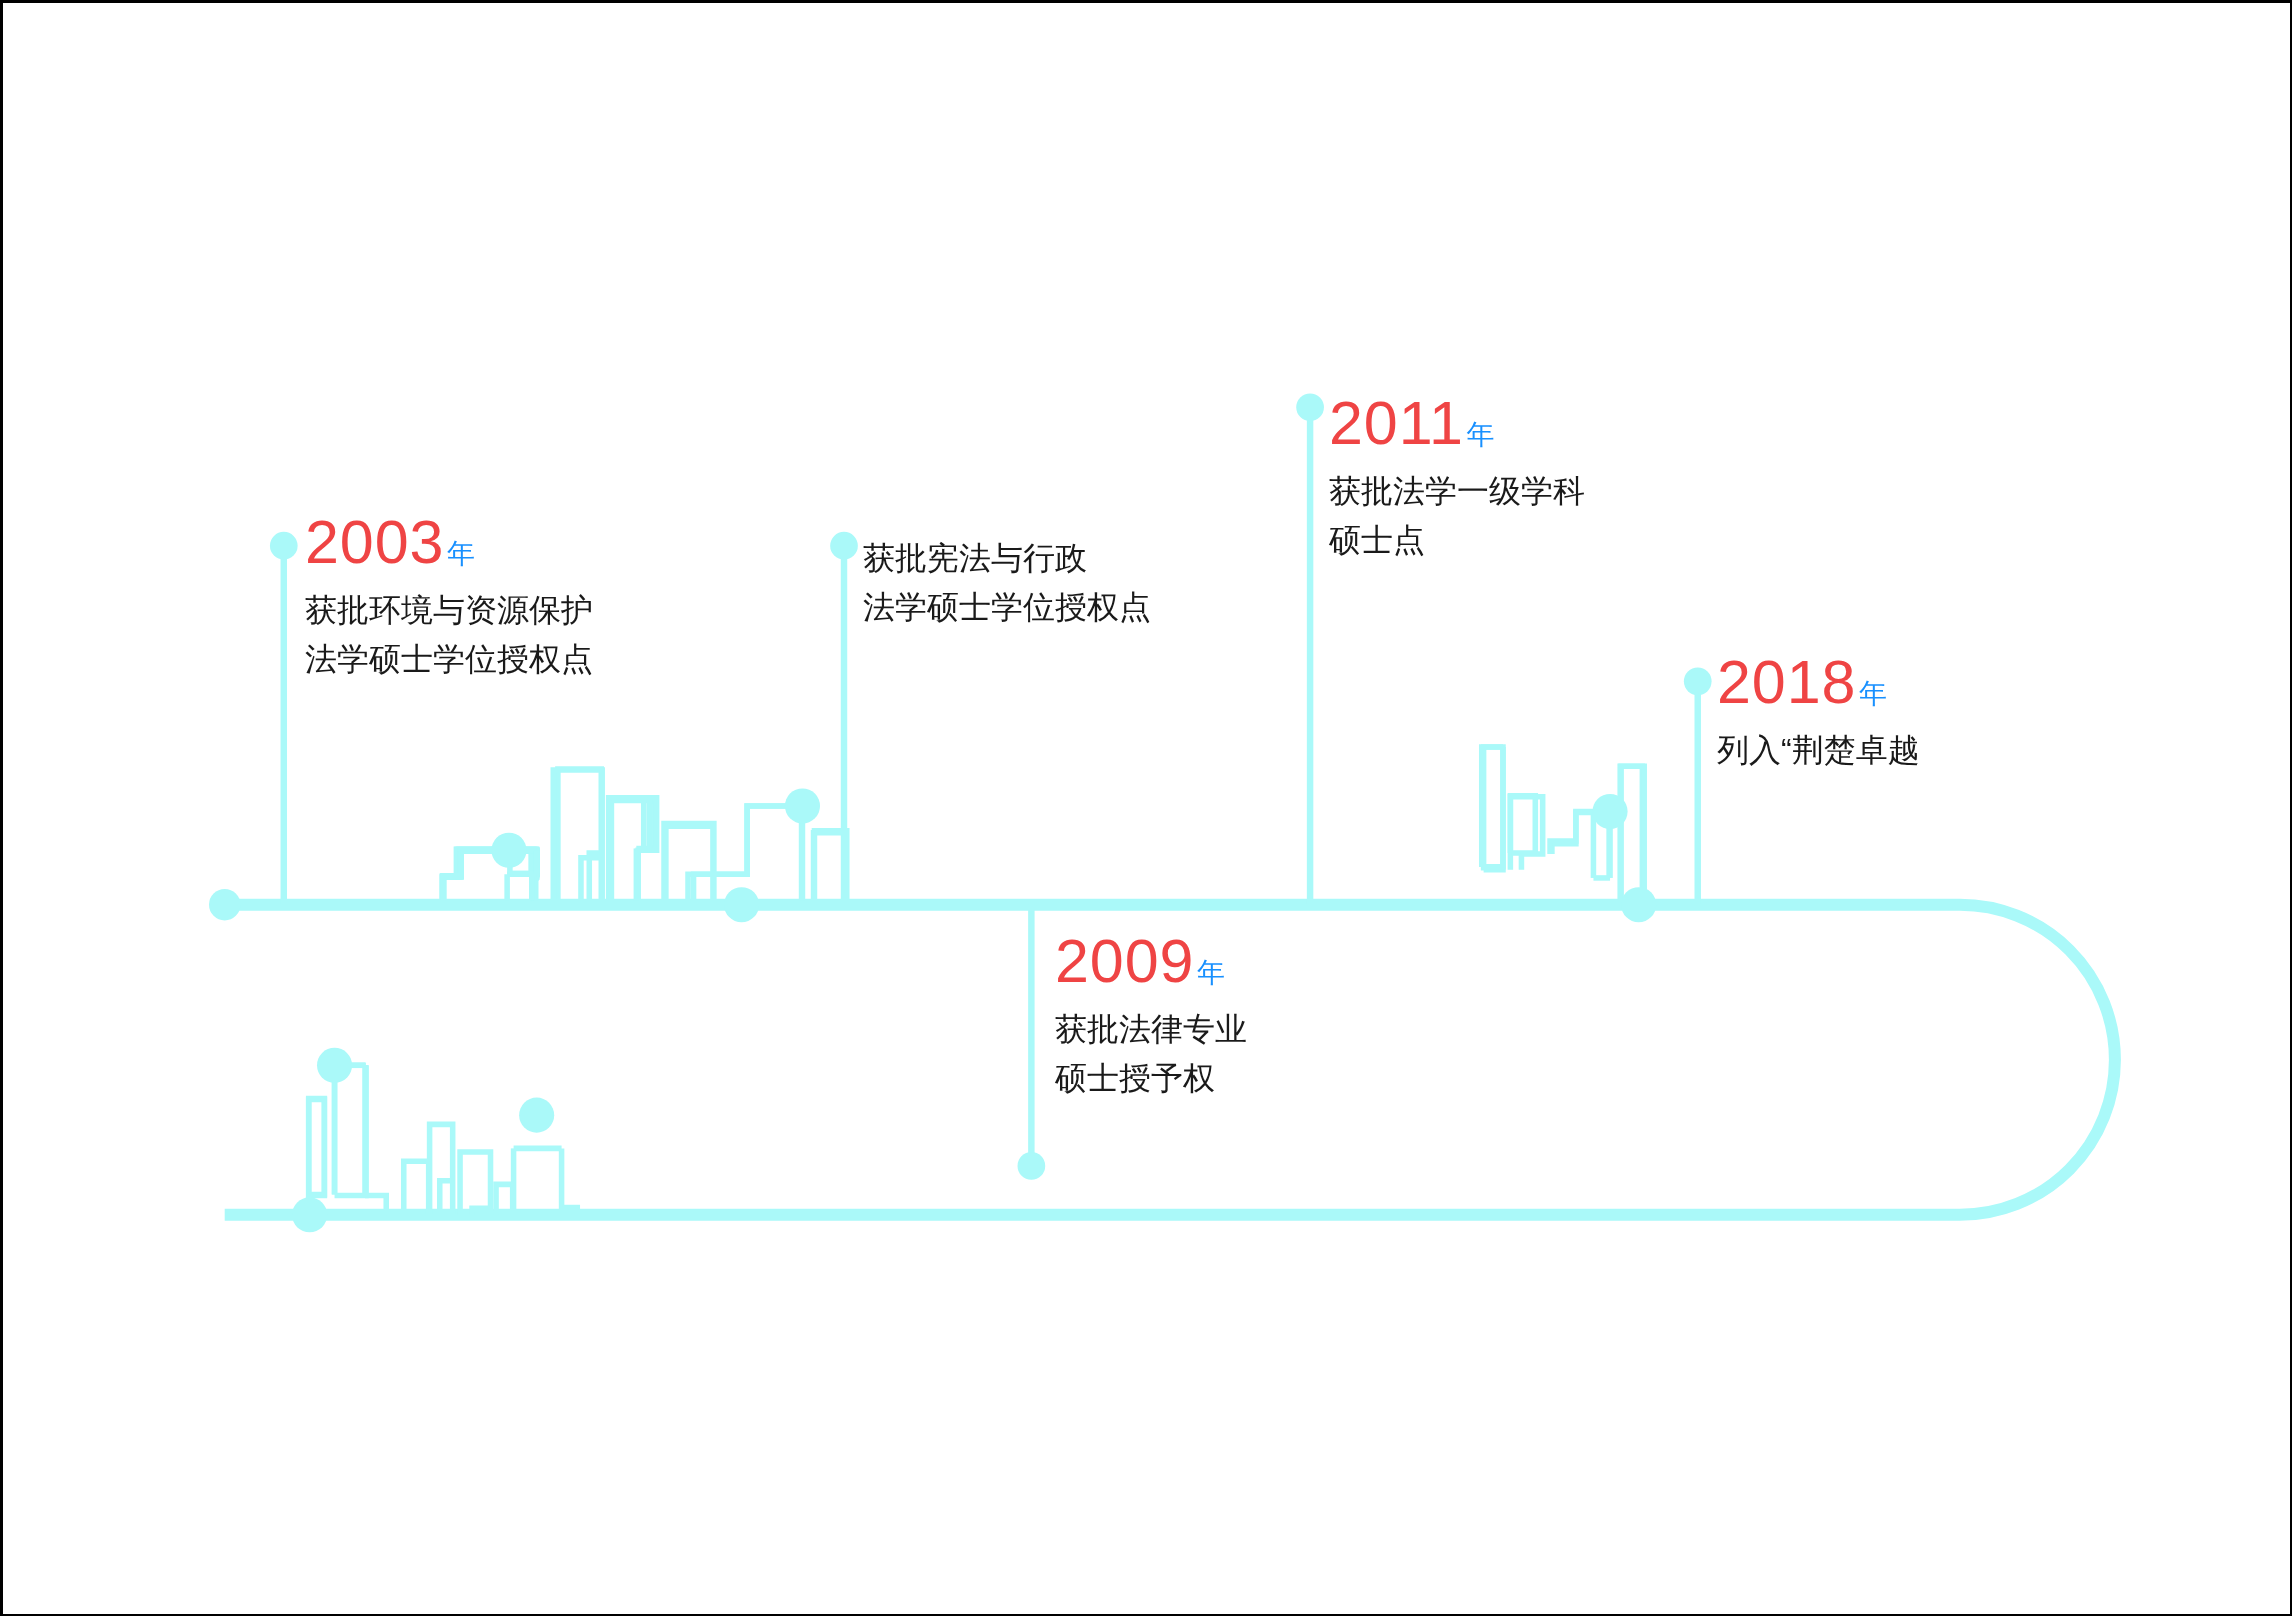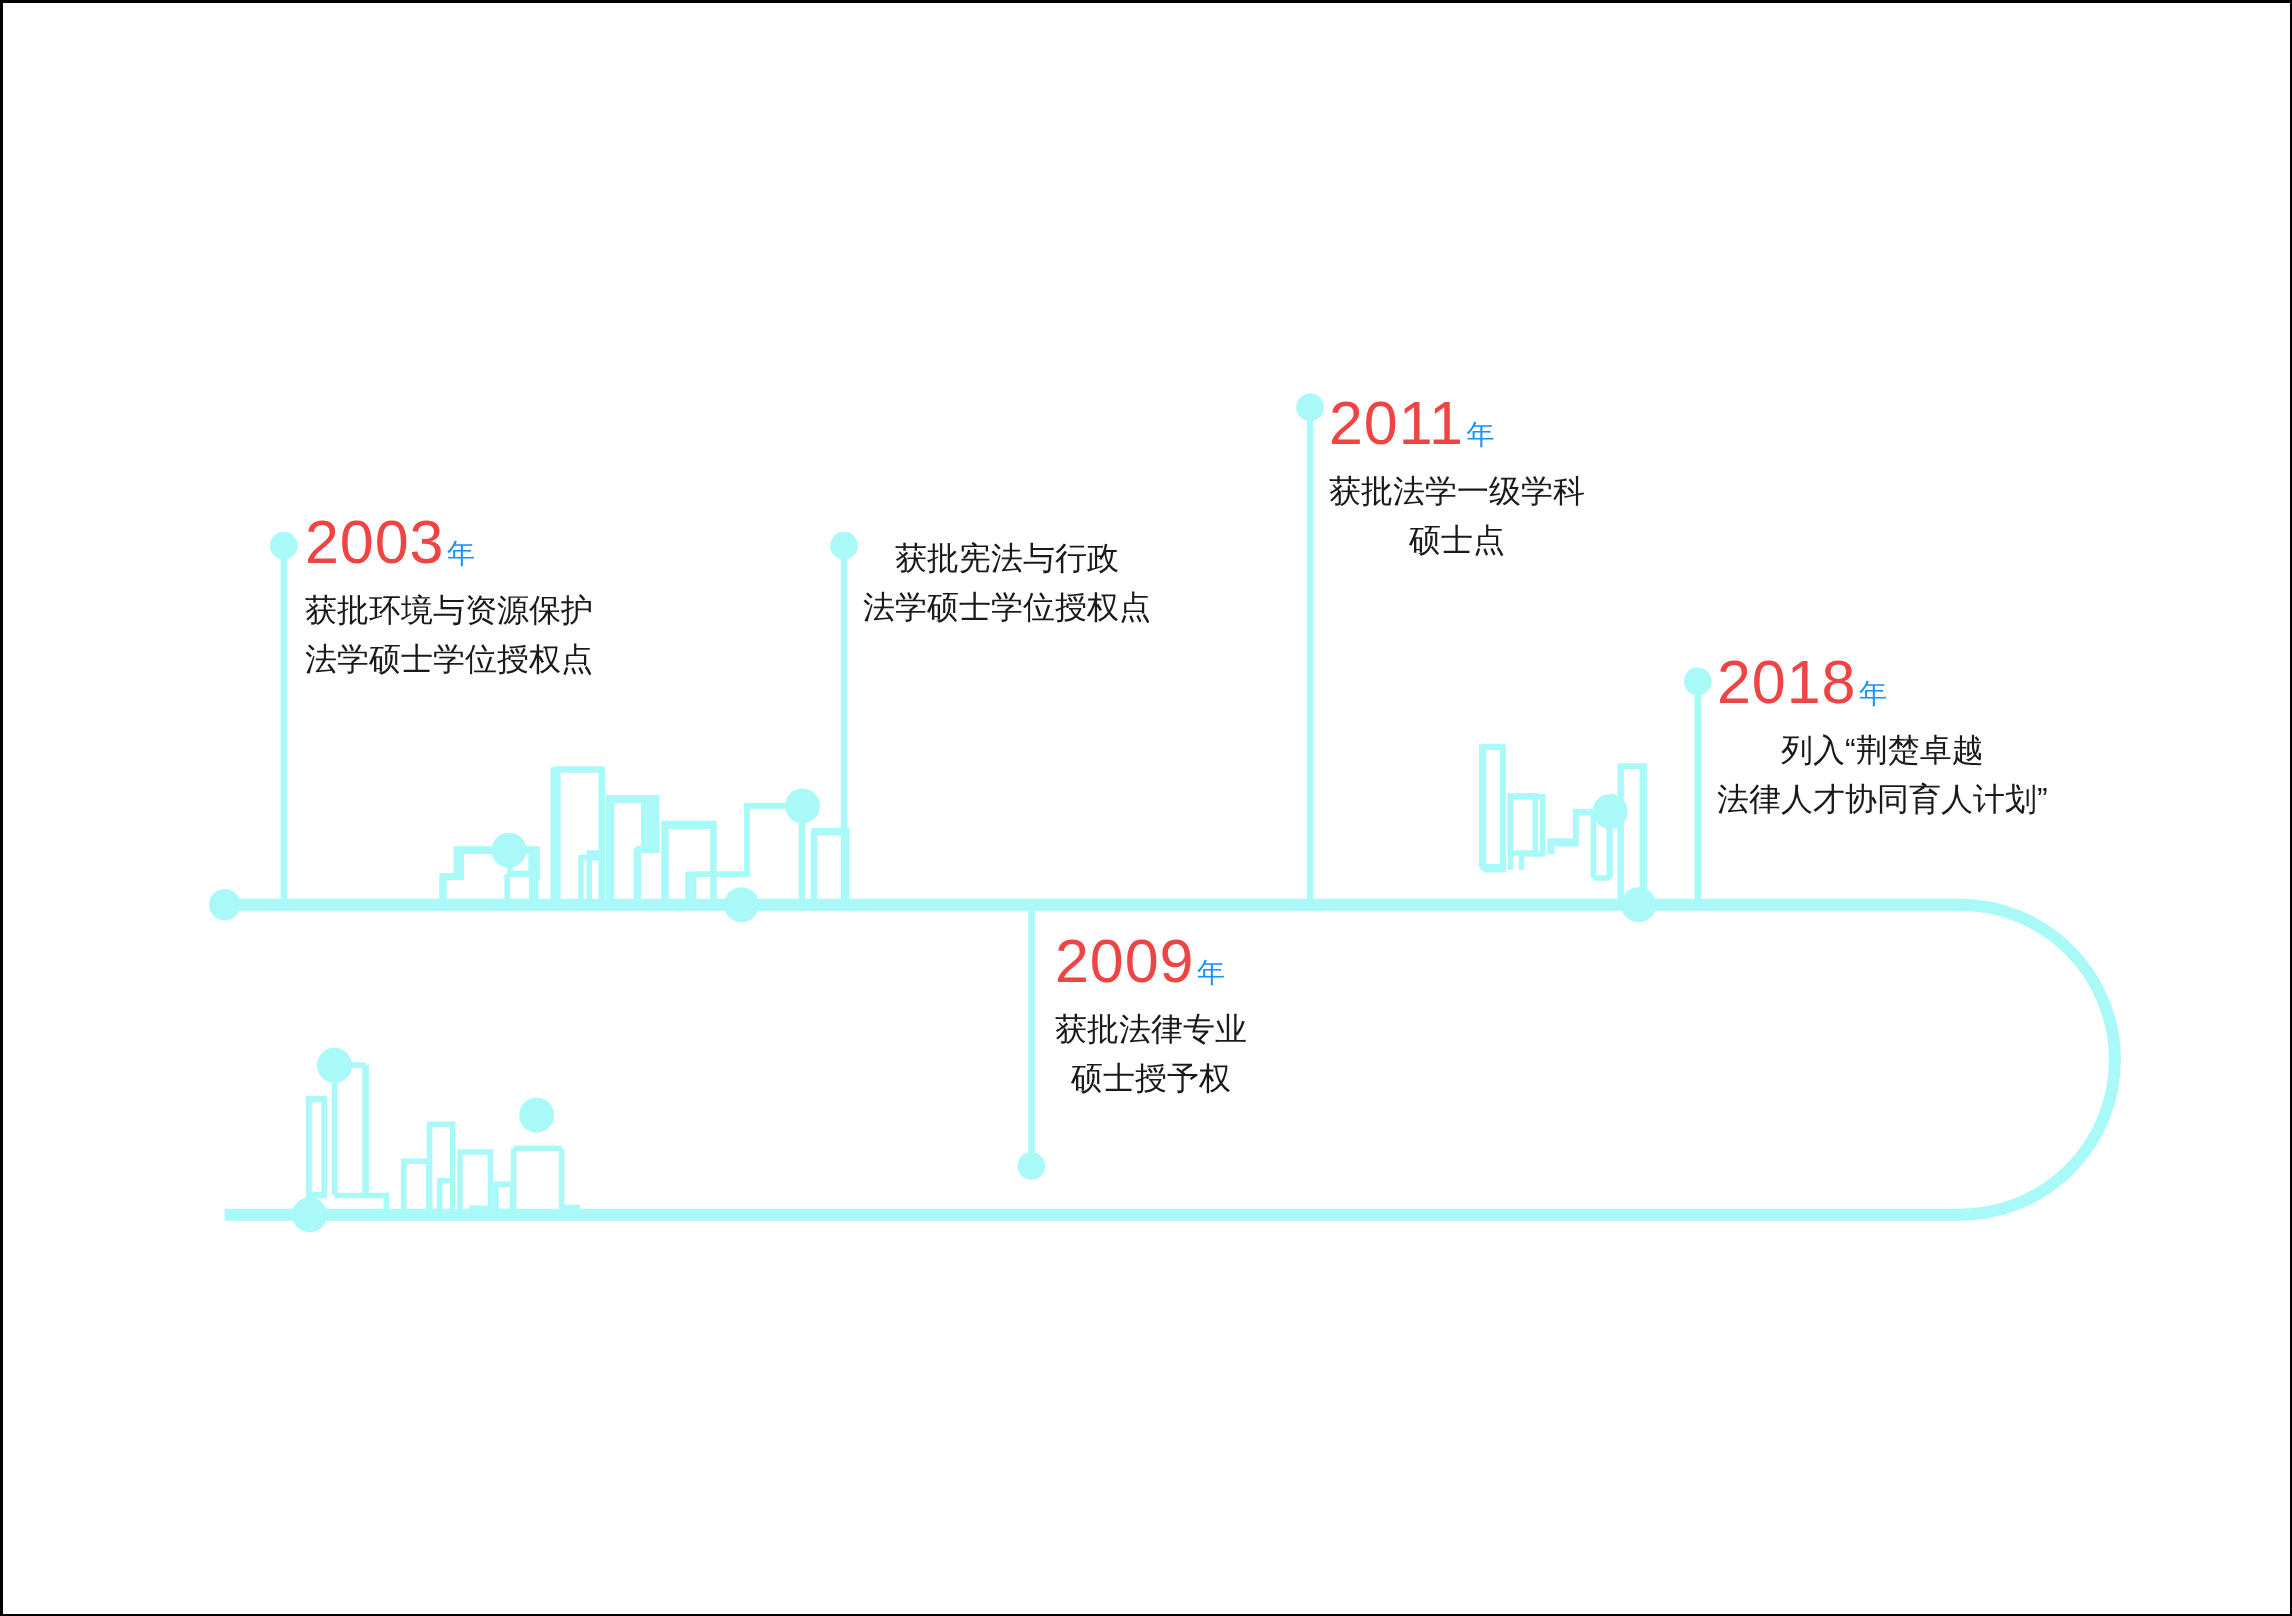--- a/index.html
+++ b/index.html
@@ -48,21 +48,21 @@
     font-size: 28px;
     font-weight: 400;
     margin-left: 2.8px;
   }
   .desc {
     color: #1a1a1a;
     font-size: 32px;
     line-height: 1.52;
     font-weight: 400;
   }
-  .desc div { white-space: nowrap; text-align: center; }
+  .desc div { white-space: nowrap; }
 
   
   #event-2003 { left: 302px; top: 509px; }
   #event-2006 { left: 860px; top: 531px; }
   #event-2011 { left: 1326px; top: 390px; }
   #event-2018 { left: 1714px; top: 649px; }
   #event-2009 { left: 1052px; top: 928px; }
 </style>
 </head>
 <body>
@@ -369,21 +369,20 @@
       <div>硕士点</div>
     </div>
   </div>
 
   <div class="event" id="event-2018">
     <div class="year-line">
       <span class="year-num">2018</span><span class="year-suffix">年</span>
     </div>
     <div class="desc">
       <div>列入“荆楚卓越</div>
-      <div>法律人才协同育人计划”</div>
     </div>
   </div>
 
   <div class="event" id="event-2009">
     <div class="year-line">
       <span class="year-num">2009</span><span class="year-suffix">年</span>
     </div>
     <div class="desc">
       <div>获批法律专业</div>
       <div>硕士授予权</div>

